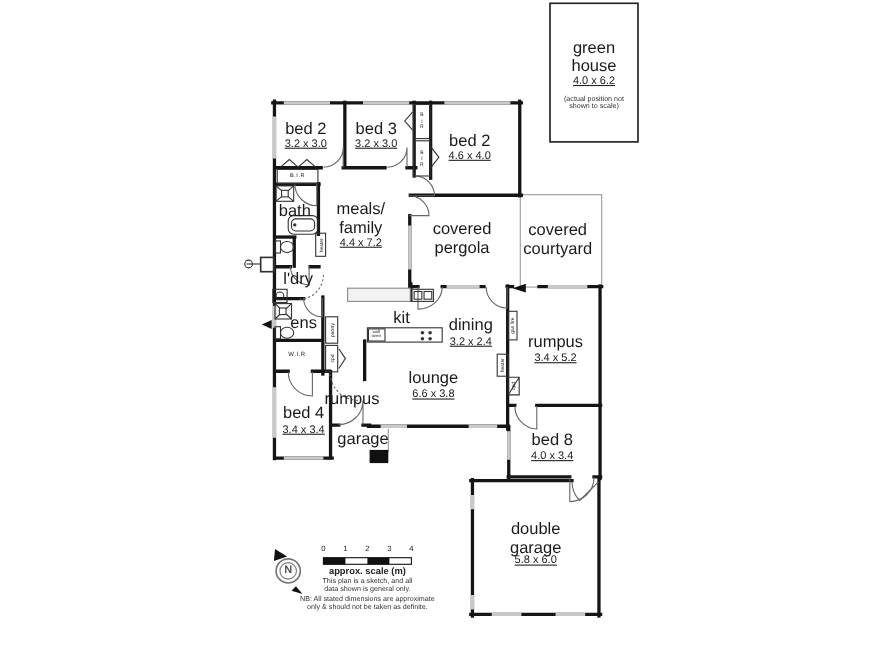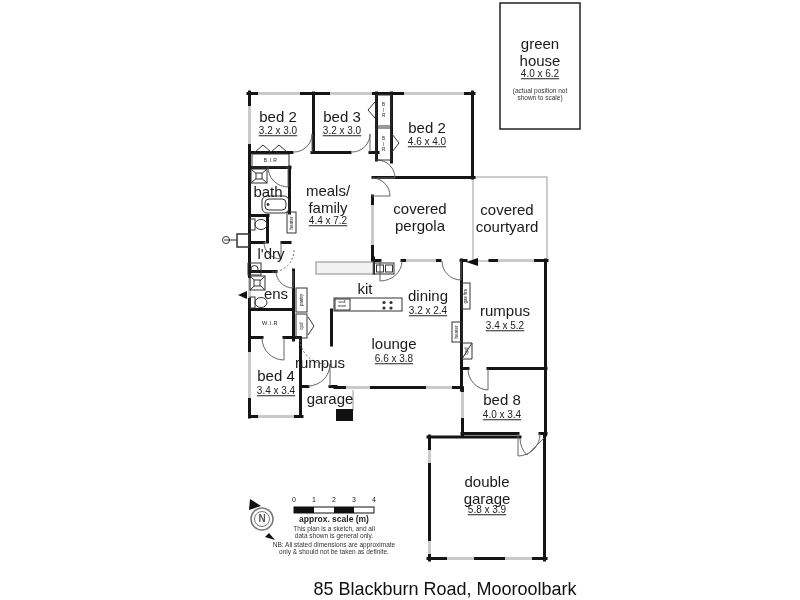--- a/index.html
+++ b/index.html
@@ -258,21 +258,21 @@
   <div class="lbl f10" style="left:394px;top:359px">6.6 x 3.8</div>
 
   <div class="lbl f15" style="left:505px;top:311px">rumpus</div>
   <div class="lbl f10" style="left:505px;top:326px">3.4 x 5.2</div>
 
   <div class="lbl f15" style="left:502px;top:400px">bed 8</div>
   <div class="lbl f10" style="left:502px;top:415px">4.0 x 3.4</div>
 
   <div class="lbl f15" style="left:487px;top:490px">double
 garage</div>
-  <div class="lbl f10" style="left:487px;top:510px">5.8 x 3.9</div>
+  <div class="lbl f10" style="left:487px;top:510px">5.8 x 6.0</div>
 
   <div class="lbl f5" style="left:270.5px;top:160.5px">B.I.R</div>
   <div class="lbl stack" style="left:383.5px;top:110px">B
 I
 R</div>
   <div class="lbl stack" style="left:383.5px;top:144px">B
 I
 R</div>
   <div class="lbl rot f45" style="left:291.5px;top:222.5px">heater</div>
   <div class="lbl rot f45" style="left:457px;top:332px">heater</div>
@@ -286,15 +286,14 @@
   <div class="lbl f7" style="left:334px;top:500px">2</div>
   <div class="lbl f7" style="left:354px;top:500px">3</div>
   <div class="lbl f7" style="left:374px;top:500px">4</div>
   <div class="lbl f85" style="left:334px;top:520px">approx. scale (m)</div>
   <div class="lbl f65" style="left:334px;top:529px">This plan is a sketch, and all</div>
   <div class="lbl f65" style="left:334px;top:536px">data shown is general only.</div>
   <div class="lbl f65" style="left:334px;top:545px">NB: All stated dimensions are approximate</div>
   <div class="lbl f65" style="left:334px;top:552px">only &amp; should not be taken as definite.</div>
   <div class="lbl nlet" style="left:262px;top:519px">N</div>
 
-  <div class="lbl f18" style="left:445px;top:589px">85 Blackburn Road, Mooroolbark</div>
 
 </div>
 
 </body></html>

